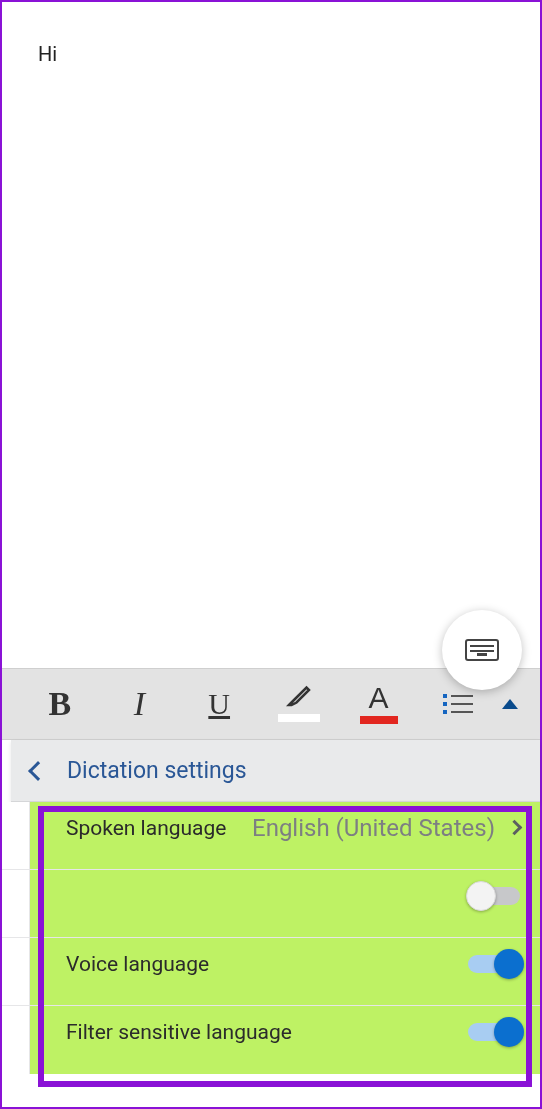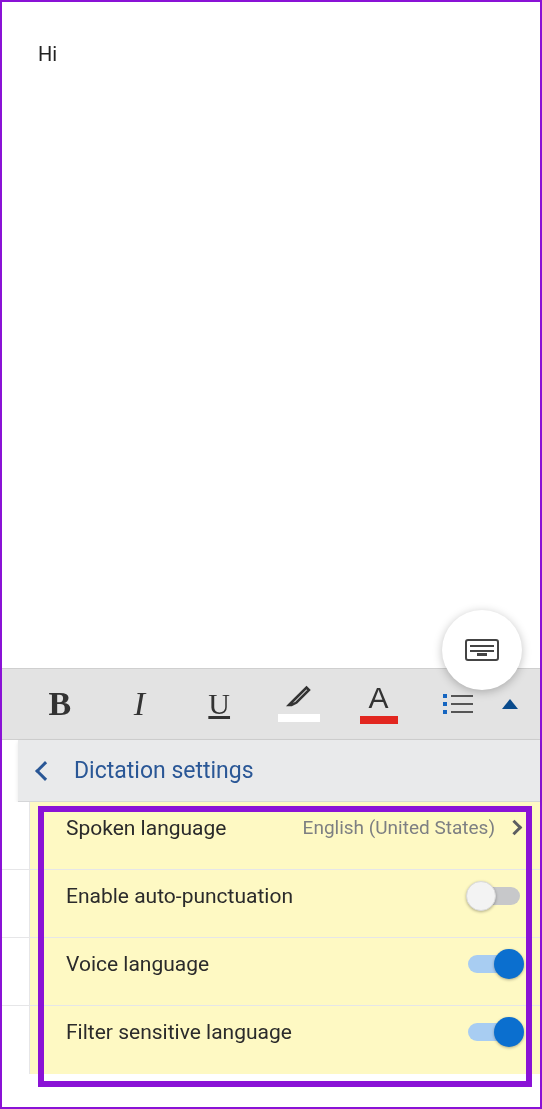--- a/index.html
+++ b/index.html
@@ -99,21 +99,21 @@
   .expand-caret {
     margin-left: auto;
     width: 0; height: 0;
     border-left: 8px solid transparent;
     border-right: 8px solid transparent;
     border-bottom: 10px solid #0a4b8c;
   }
   
   .panel-header {
     position: absolute;
-    left: 16px; right: 0; top: 738px;
+    left: 9px; right: 0; top: 738px;
     height: 62px;
     background: #e9eaeb;
     border-bottom: 1px solid #d5d6d8;
     display: flex;
     align-items: center;
     padding: 0 20px;
     gap: 22px;
     box-shadow: 0 2px 4px rgba(0,0,0,.10);
   }
   .back-chevron {
@@ -139,35 +139,35 @@
     pointer-events: none;
     z-index: 5;
   }
   .row {
     position: relative;
     height: 68px;
     display: flex;
     align-items: center;
     padding: 0 20px 16px 64px;
     border-bottom: 1px solid #e6e6e8;
-    background: #fef9c3;
+    background: #bef264;
   }
   .row .side-edge {
     position: absolute; left: 0; top: 0; bottom: 0; width: 28px;
     border-right: 1px solid #e6e6e8;
     background: #fff;
   }
   .row-label {
     font-size: 21px;
     color: #2b2b2b;
     flex: 0 0 auto;
   }
   .row-spacer { flex: 1 1 auto; }
   .row-value {
-    font-size: 19px;
+    font-size: 24px;
     color: #7d7f82;
     margin-right: 6px;
   }
   .chevron-right {
     width: 11px; height: 11px;
     border-right: 3px solid #5c5e61;
     border-top: 3px solid #5c5e61;
     transform: rotate(45deg);
     margin-left: 8px;
   }
@@ -254,21 +254,20 @@
     <div class="row">
       <span class="side-edge"></span>
       <span class="row-label">Spoken language</span>
       <span class="row-spacer"></span>
       <span class="row-value">English (United States)</span>
       <span class="chevron-right"></span>
     </div>
 
     <div class="row">
       <span class="side-edge"></span>
-      <span class="row-label">Enable auto-punctuation</span>
       <span class="row-spacer"></span>
       <span class="toggle off">
         <span class="track"></span>
         <span class="knob"></span>
       </span>
     </div>
 
     <div class="row">
       <span class="side-edge"></span>
       <span class="row-label">Voice language</span>

